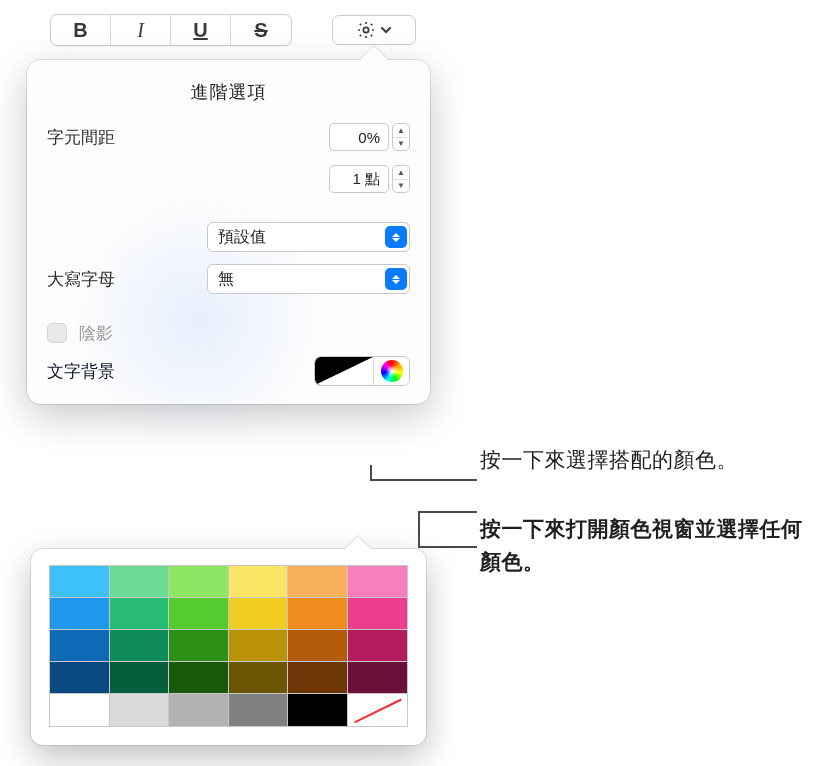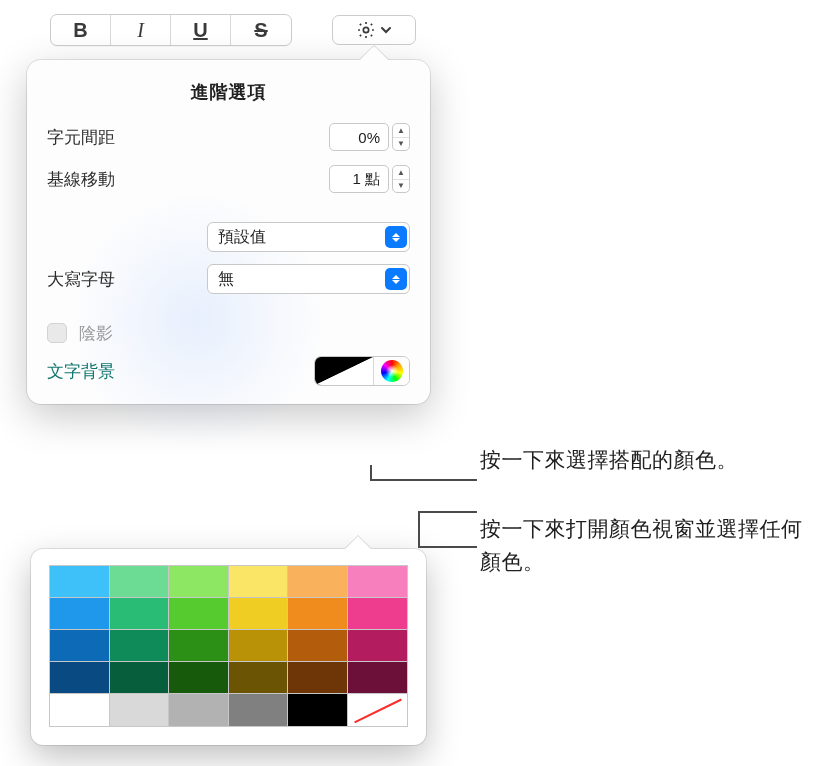--- a/index.html
+++ b/index.html
@@ -81,21 +81,21 @@
     box-shadow:-1px -1px 0 rgba(0,0,0,0.10);
     border-top-left-radius:3px;
   }
   .popover .glow{
     position:absolute; left:40px; top:130px; width:260px; height:260px;
     background: radial-gradient(circle, rgba(120,170,255,0.16) 0%, rgba(255,255,255,0) 70%);
     pointer-events:none;
   }
   .popover h3.title {
     text-align:center;
-    font-weight:700;
+    font-weight:400;
     font-size:18px;
     padding:20px 0 12px;
     letter-spacing:1px;
   }
   .row {
     display:flex;
     align-items:center;
     padding: 4px 20px;
     height: 42px;
     position:relative;
@@ -169,21 +169,21 @@
   }
   .checkbox{
     width:20px;height:20px;border-radius:5px;
     background:#e9e9ea;border:1px solid #d3d3d4;
   }
   .text-bg-row{
     display:flex;align-items:center;
     padding:6px 20px 8px;height:44px;
     position:relative;z-index:1;
   }
-  .text-bg-row .label{font-size:17px; color:#0f766e;}
+  .text-bg-row .label{font-size:17px; color:#0f172a;}
   .colorwell-wrap{
     margin-left:auto;
     display:flex;align-items:center;gap:0;
     border:1px solid #c8c8c8;border-radius:7px;
     overflow:hidden;height:30px;
   }
   .colorwell{
     width:58px;height:100%;
     background:
       linear-gradient(to top left, #fff 0%, #fff 49.2%, transparent 50.8%, transparent 100%),
@@ -242,21 +242,21 @@
   }
 
   .callout{
     position:absolute;
     font-size:21px;
     color:#202020;
     line-height:1.55;
     letter-spacing:0.5px;
   }
   .callout.c1{ left:480px; top:444px; }
-  .callout.c2{ left:480px; top:513px; width:330px;}
+  .callout.c2{ left:480px; top:513px; width:330px;font-weight:bold;}
   .lead{
     position:absolute;background:#4a4a4a;height:1.5px;
   }
   .lead.l1{ left:370px; top:479px; width:107px; }
   .lead.l1::before{content:"";position:absolute;left:0;top:-14px;width:1.5px;height:15px;background:#4a4a4a;}
   .lead.l2{ left:418px; top:511px; width:59px; }
   .lead.l2::before{content:"";position:absolute;left:0;top:0;width:1.5px;height:36px;background:#4a4a4a;}
   .lead.l2::after{content:"";position:absolute;left:44px;top:0;width:15px;height:1.5px;background:transparent;}
   .lead.l2b{ left:418px; top:546px; width:59px; height:1.5px; background:#4a4a4a;}
 
@@ -301,21 +301,20 @@
           <span>0%</span>
         </div>
       <div class="stepper-btns">
         <div>▲</div>
         <div>▼</div>
       </div>
     </div>
   </div>
 
   <div class="row">
-    <div class="label">基線移動</div>
     <div class="stepper-group">
       <div class="stepper-input">
           <span>1 點</span>
         </div>
       <div class="stepper-btns">
         <div>▲</div>
         <div>▼</div>
       </div>
     </div>
   </div>

